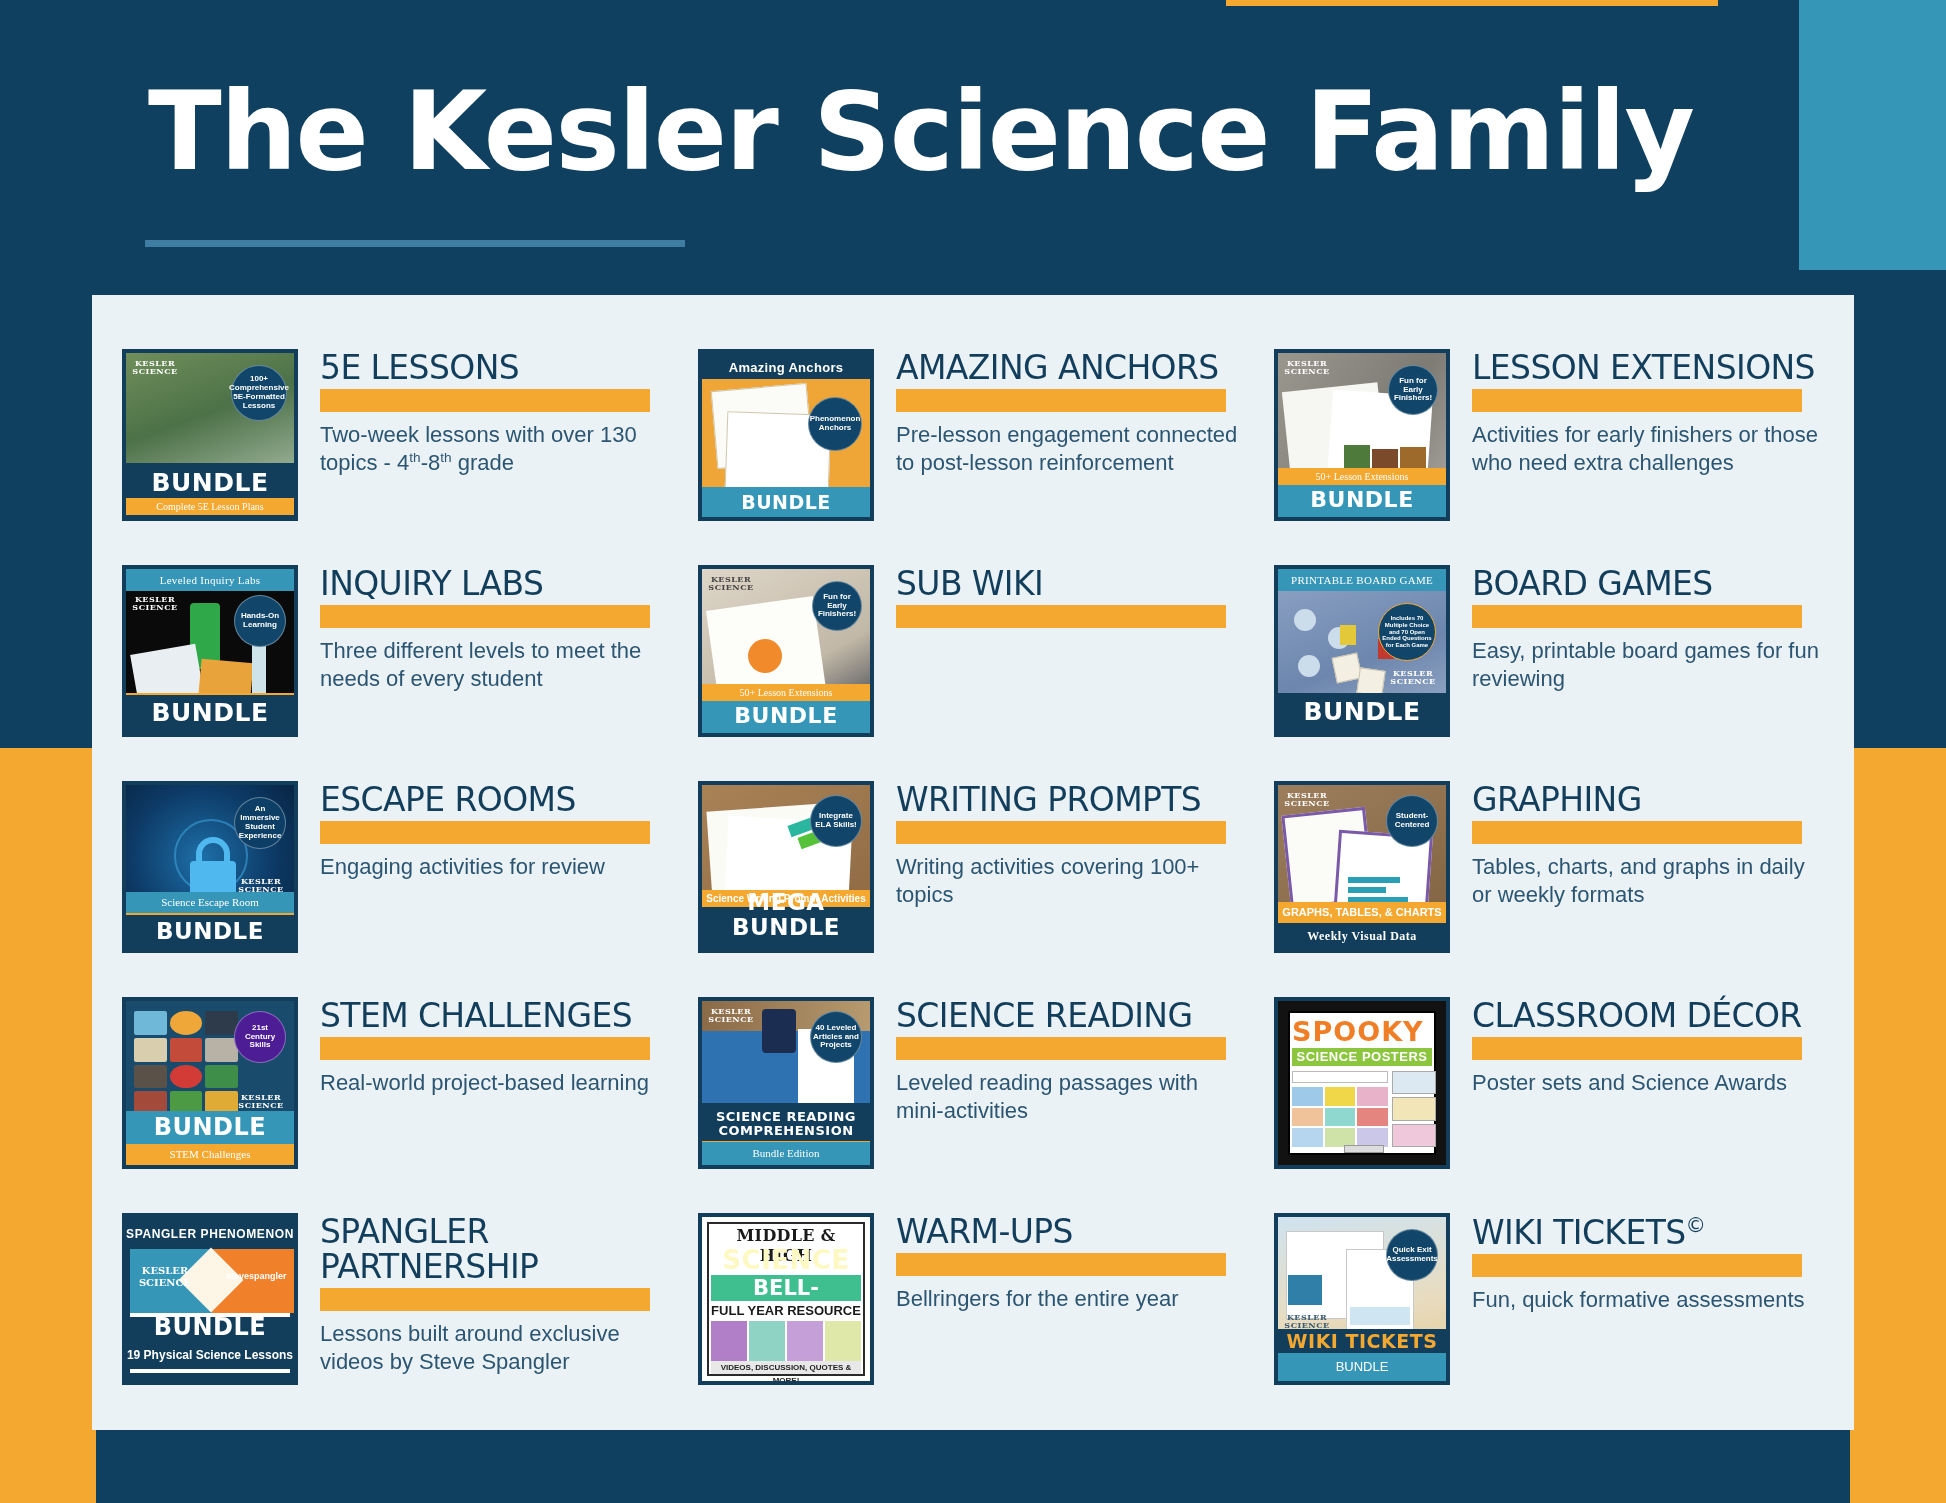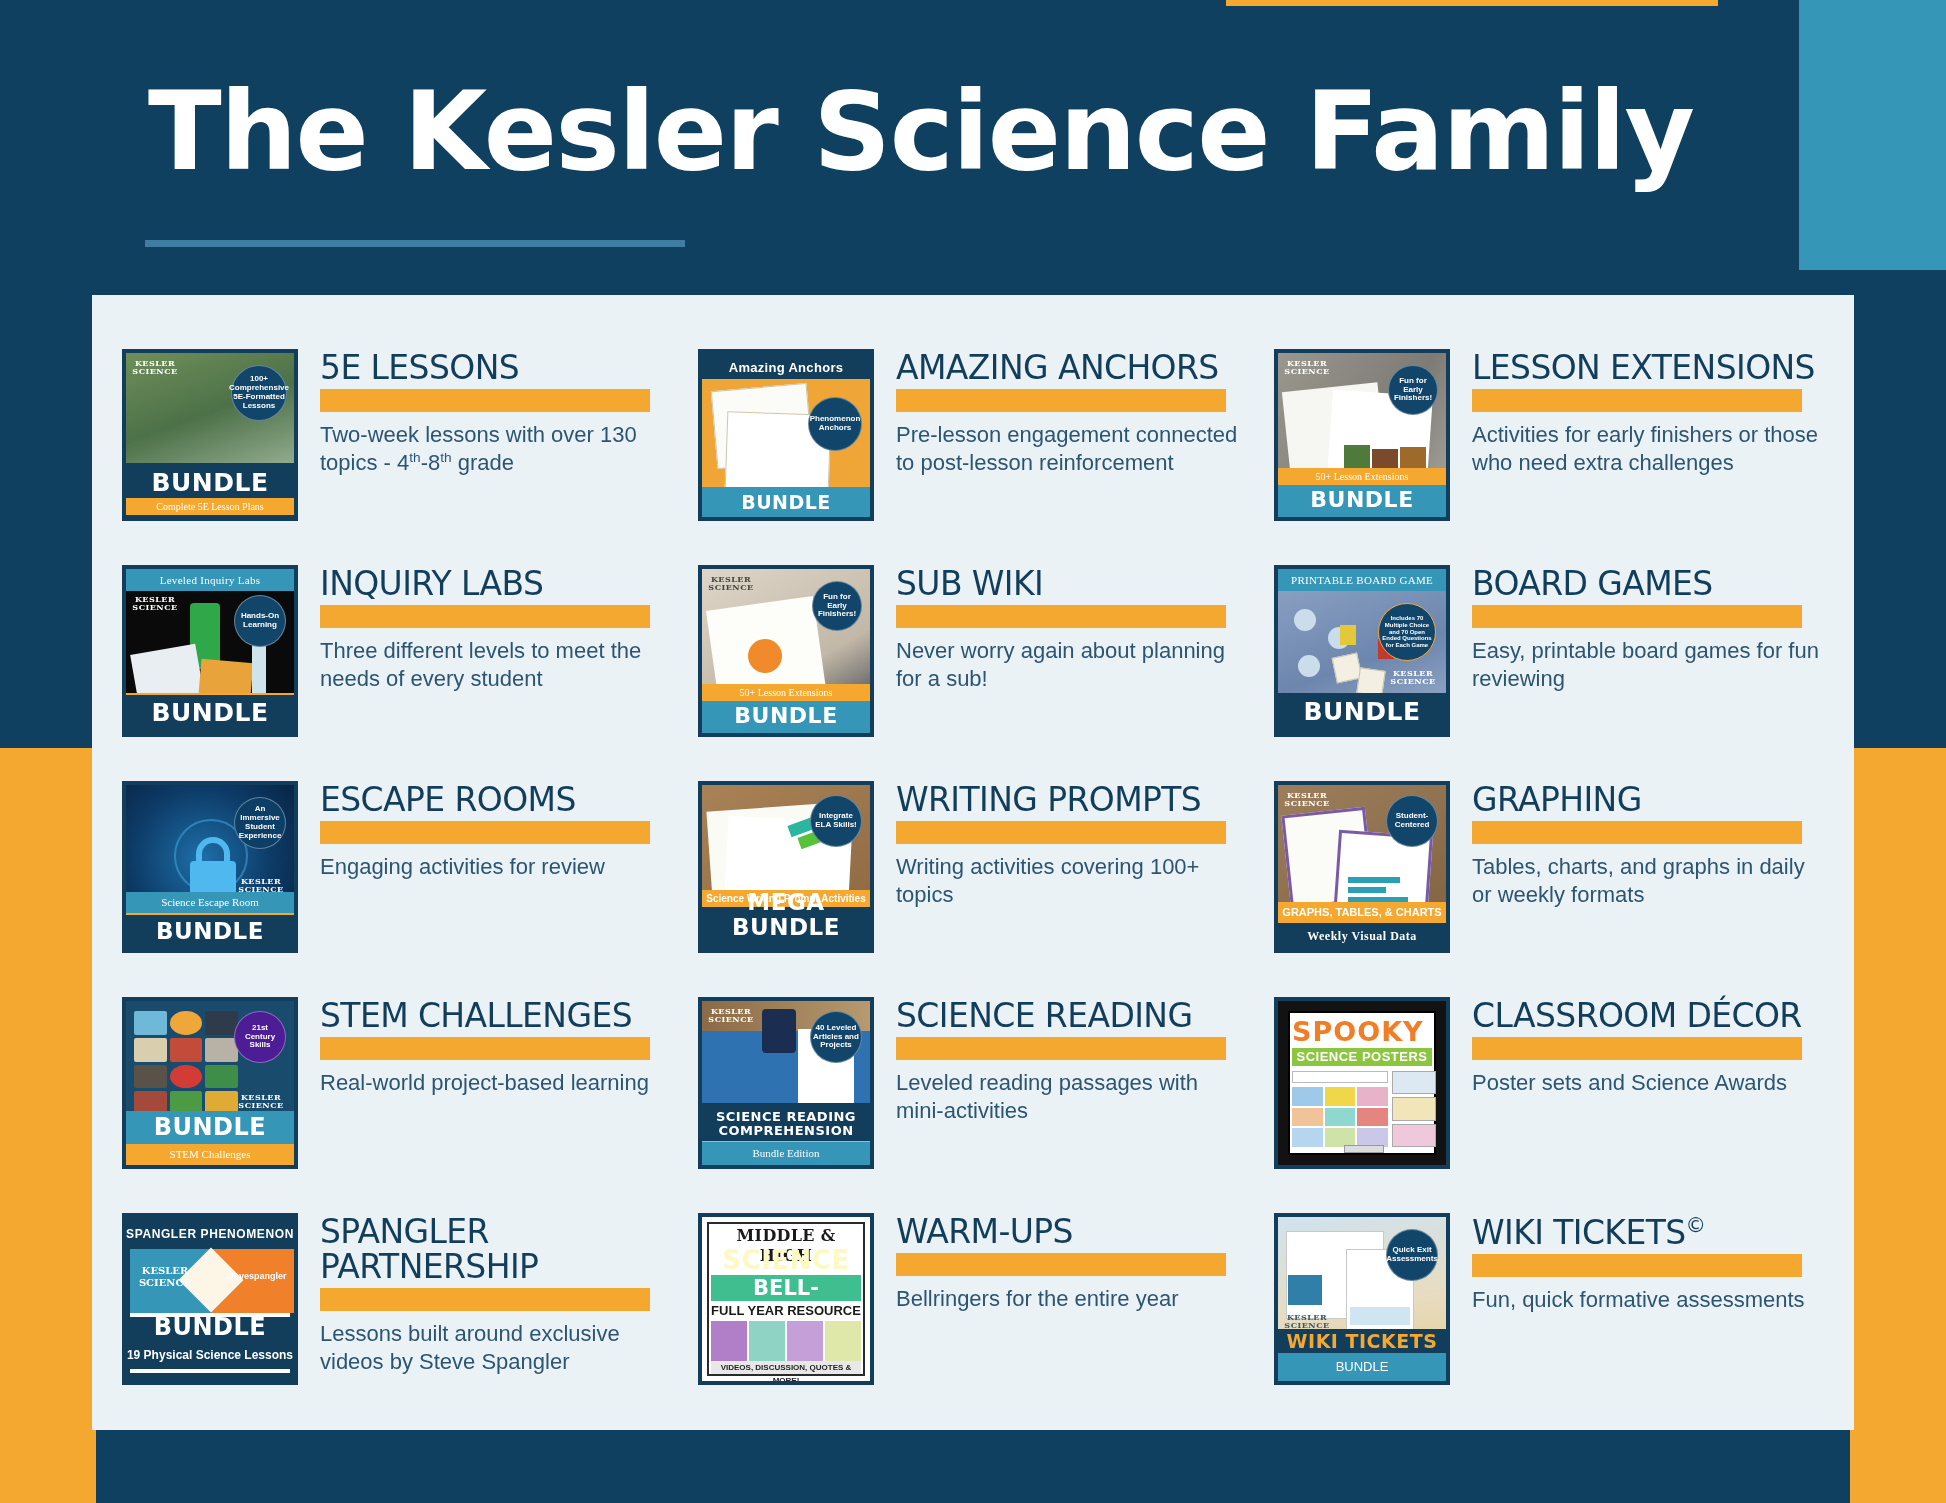--- a/index.html
+++ b/index.html
@@ -240,21 +240,20 @@
       <div style="position:absolute;left:10px;top:34px;width:108px;height:94px;background:#fdfdf9;transform:rotate(-8deg);"></div>
       <div style="position:absolute;left:46px;top:70px;width:34px;height:34px;border-radius:50%;background:#f08a2a;"></div>
       <div class="t-badge" style="right:8px;top:12px;width:50px;height:50px;">Fun for Early Finishers!</div>
       <div class="t-strip" style="bottom:32px;background:#f5a830;padding:2px 0;">50+ Lesson Extensions</div>
       <div style="position:absolute;left:0;right:0;bottom:0;height:32px;background:#3596b8;"></div>
       <div class="t-bundle" style="bottom:4px;font-size:22px;">BUNDLE</div>
     </div>
     <div class="txt">
       <div class="item-title">SUB WIKI</div>
       <div class="rule"></div>
-      <div class="item-desc">Never worry again about planning for a sub!</div>
     </div>
   </div>
 
   <div class="cell">
     <div class="thumb">
       <div class="thumb-inner" style="background:linear-gradient(160deg,#8ea4c6,#6d86ad 55%,#9fb2cd);"></div>
       <div style="position:absolute;left:0;right:0;top:0;height:22px;background:#3596b8;"></div>
       <div class="t-cap" style="top:5px;font-size:11px;font-weight:normal;font-family:'Liberation Serif',serif;">PRINTABLE BOARD GAME</div>
       <div style="position:absolute;left:16px;top:40px;width:22px;height:22px;border-radius:50%;background:#cbdcea;"></div>
       <div style="position:absolute;left:50px;top:58px;width:22px;height:22px;border-radius:50%;background:#cbdcea;"></div>

